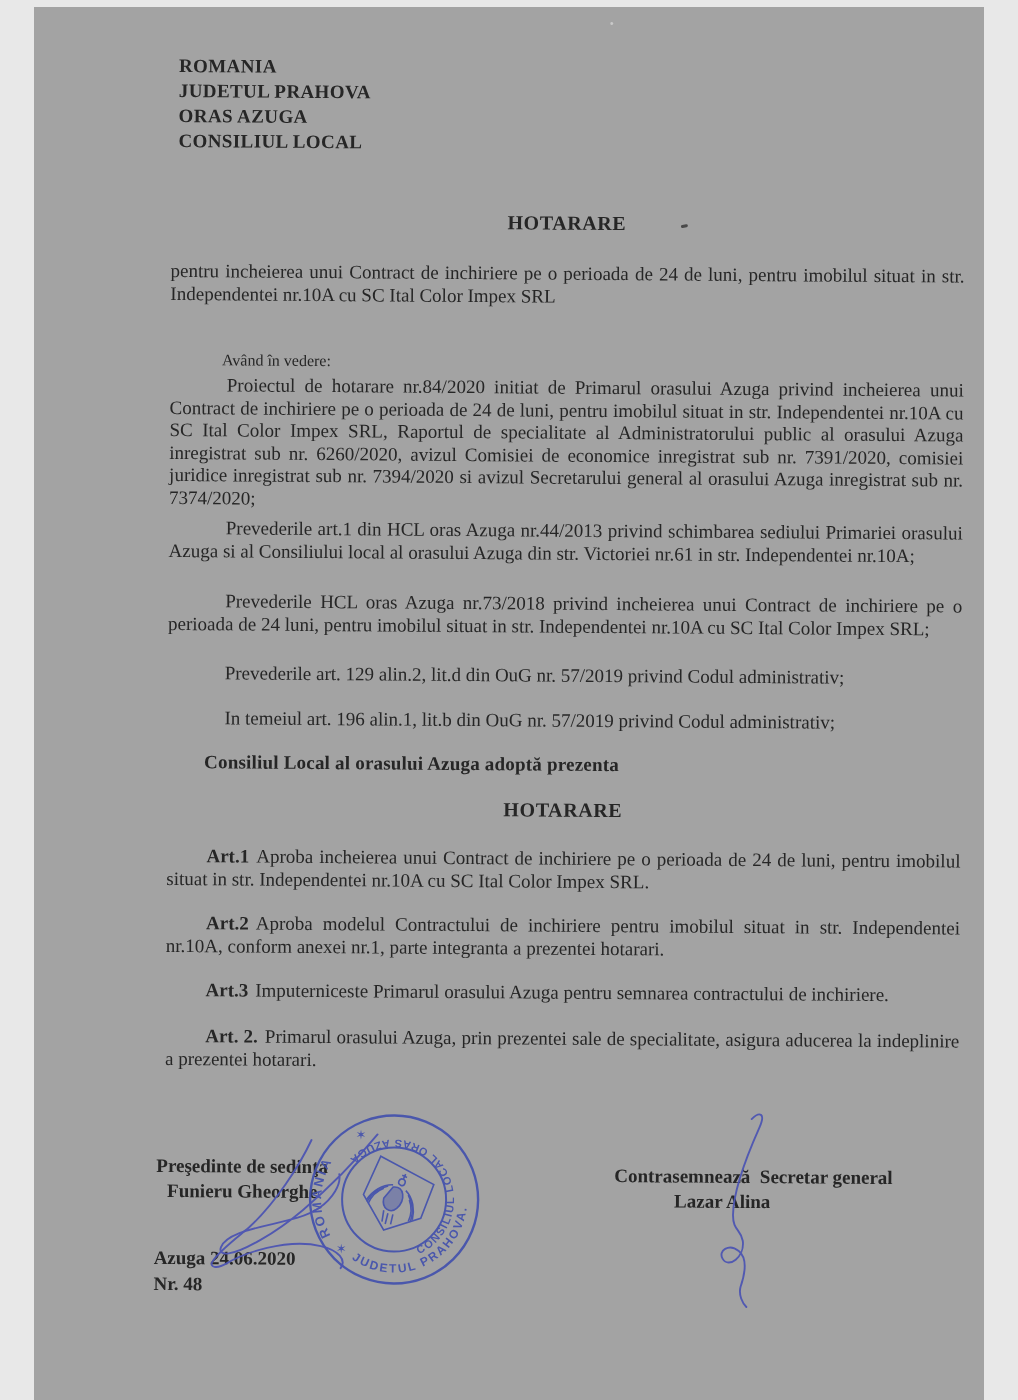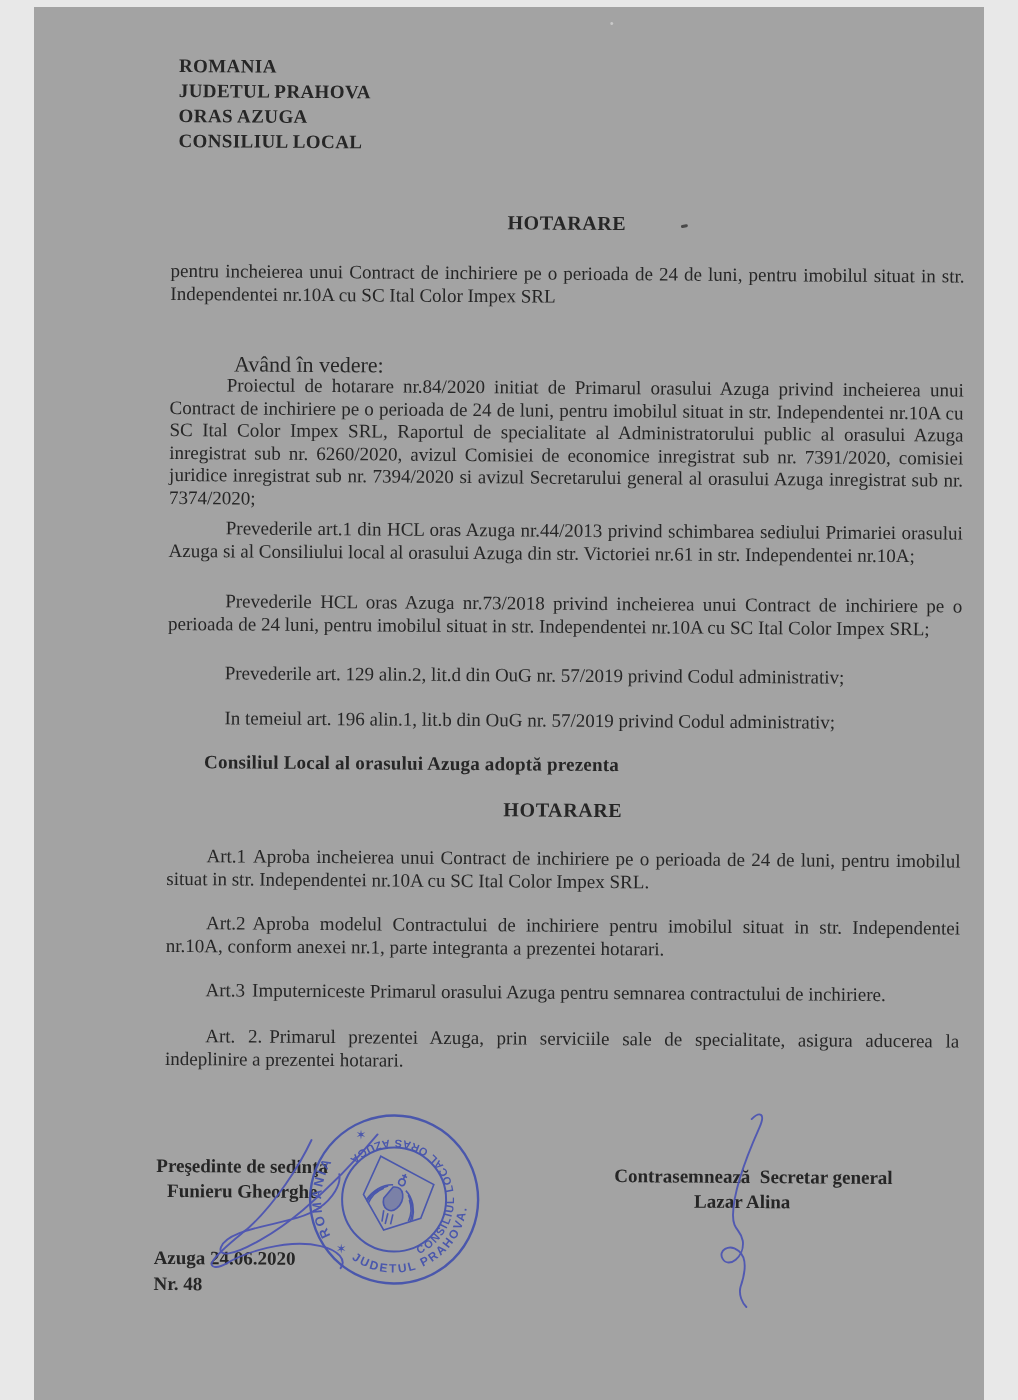--- a/index.html
+++ b/index.html
@@ -10,25 +10,25 @@
     color:#262626;
   }
   .skew{position:absolute;inset:0;transform:rotate(0.4deg);transform-origin:140px 60px;}
   .abs{position:absolute;}
   .letterhead{left:145px;top:46px;font-size:19px;font-weight:bold;line-height:25px;letter-spacing:.4px;}
   .title-block{left:138px;top:202px;width:792px;text-align:center;}
   .doc-title{font-size:20px;font-weight:bold;letter-spacing:.6px;}
   .subtitle{left:138px;top:234px;width:794px;font-size:19px;line-height:22.5px;text-align:justify;}
   .para{left:138px;width:794px;font-size:19px;line-height:22.5px;text-align:justify;margin:0;}
   .indent{text-indent:57px;}
-  .intro{left:202px;top:344px;font-size:22px;}
+  .intro{left:190px;top:344px;font-size:16px;}
   .adopt{left:175px;top:744px;font-size:19px;font-weight:bold;letter-spacing:.2px;}
   .heading2{left:138px;top:789px;width:792px;text-align:center;font-size:20px;font-weight:bold;letter-spacing:.6px;}
   .article{text-indent:40px;}
-  .art-label{font-weight:normal;margin-right:7px;}
+  .art-label{font-weight:bold;margin-right:7px;}
   .sig{font-size:19px;font-weight:bold;}
   .pre{white-space:pre;}
   .title-dash{left:648px;top:214px;width:7px;height:3px;background:#4a4a4a;border-radius:2px;transform:rotate(-12deg);}
   .edge-line{left:993px;top:775px;width:1px;height:185px;background:#cfcfcf;opacity:.85;}
   .speck{background:#c9c9c9;border-radius:50%;}
   svg{overflow:visible;}
   .stamp-svg{left:280px;top:1103px;opacity:.92;}
   .stamp-text{font-family:"Liberation Sans","DejaVu Sans",sans-serif;font-weight:bold;}
 </style>
 </head>
@@ -56,29 +56,29 @@
     <p class="abs para indent" style="top:583px;">Prevederile  HCL oras Azuga nr.73/2018 privind  incheierea unui Contract de inchiriere pe o perioada de 24 luni, pentru imobilul situat in str. Independentei nr.10A cu SC Ital Color Impex SRL;</p>
     <p class="abs para indent" style="top:655px;">Prevederile art. 129 alin.2, lit.d din OuG nr. 57/2019 privind Codul administrativ;</p>
     <p class="abs para indent" style="top:700px;">In temeiul art. 196 alin.1, lit.b din OuG nr. 57/2019 privind Codul administrativ;</p>
 
     <div class="abs adopt">Consiliul Local al orasului Azuga adoptă prezenta</div>
     <div class="abs heading2">HOTARARE</div>
 
     <p class="abs para article" style="top:838px;"><b class="art-label">Art.1</b><span>Aproba  incheierea unui Contract de inchiriere pe o perioada de 24 de luni,  pentru imobilul situat in str. Independentei nr.10A cu SC Ital Color Impex SRL.</span></p>
     <p class="abs para article" style="top:905px;"><b class="art-label">Art.2</b><span>Aproba modelul Contractului de inchiriere pentru imobilul situat in str. Independentei nr.10A, conform anexei nr.1, parte integranta a prezentei hotarari.</span></p>
     <p class="abs para article" style="top:972px;"><b class="art-label">Art.3</b><span>Imputerniceste Primarul orasului Azuga pentru semnarea contractului de inchiriere.</span></p>
-    <p class="abs para article" style="top:1018px;"><b class="art-label">Art. 2.</b><span>Primarul prezentei Azuga, prin serviciile sale de specialitate, asigura aducerea la indeplinire a prezentei hotarari.</span></p>
+    <p class="abs para article" style="top:1018px;"><b class="art-label">Art. 2.</b><span>Primarul orasului Azuga, prin prezentei sale de specialitate, asigura aducerea la indeplinire a prezentei hotarari.</span></p>
 
     <div class="abs sig" style="left:130px;top:1148px;">Preşedinte de sedinţa</div>
     <div class="abs sig" style="left:141px;top:1173px;">Funieru Gheorghe</div>
     <div class="abs sig" style="left:128px;top:1240px;">Azuga 24.06.2020</div>
     <div class="abs sig" style="left:128px;top:1266px;">Nr. 48</div>
 
     <div class="abs sig pre" style="left:588px;top:1155px;">Contrasemnează  Secretar general</div>
-    <div class="abs sig" style="left:668px;top:1180px;">Lazar Alina</div>
+    <div class="abs sig" style="left:648px;top:1180px;">Lazar Alina</div>
 
     <svg class="abs stamp-svg" width="176" height="176" viewBox="0 0 176 176">
       <defs>
         <path id="arc-romania" d="M 24.8,124.5 A 73,73 0 0 1 41.1,32.1"></path>
         <path id="arc-judet" d="M 46.1,147.8 A 73,73 0 0 0 160.7,94.4"></path>
         <path id="arc-inner" d="M 113.4,142.4 A 60,60 0 1 0 33.6,62.6"></path>
       </defs>
       <circle cx="88" cy="88" r="84" fill="none" stroke-width="2.4" stroke="#4351ad"></circle>
       <circle cx="88" cy="88" r="52" fill="none" stroke-width="2" stroke="#4351ad"></circle>
       <text class="stamp-text" font-size="13" letter-spacing="2.5" fill="#4351ad"><textPath href="#arc-romania">ROMANIA</textPath></text>

